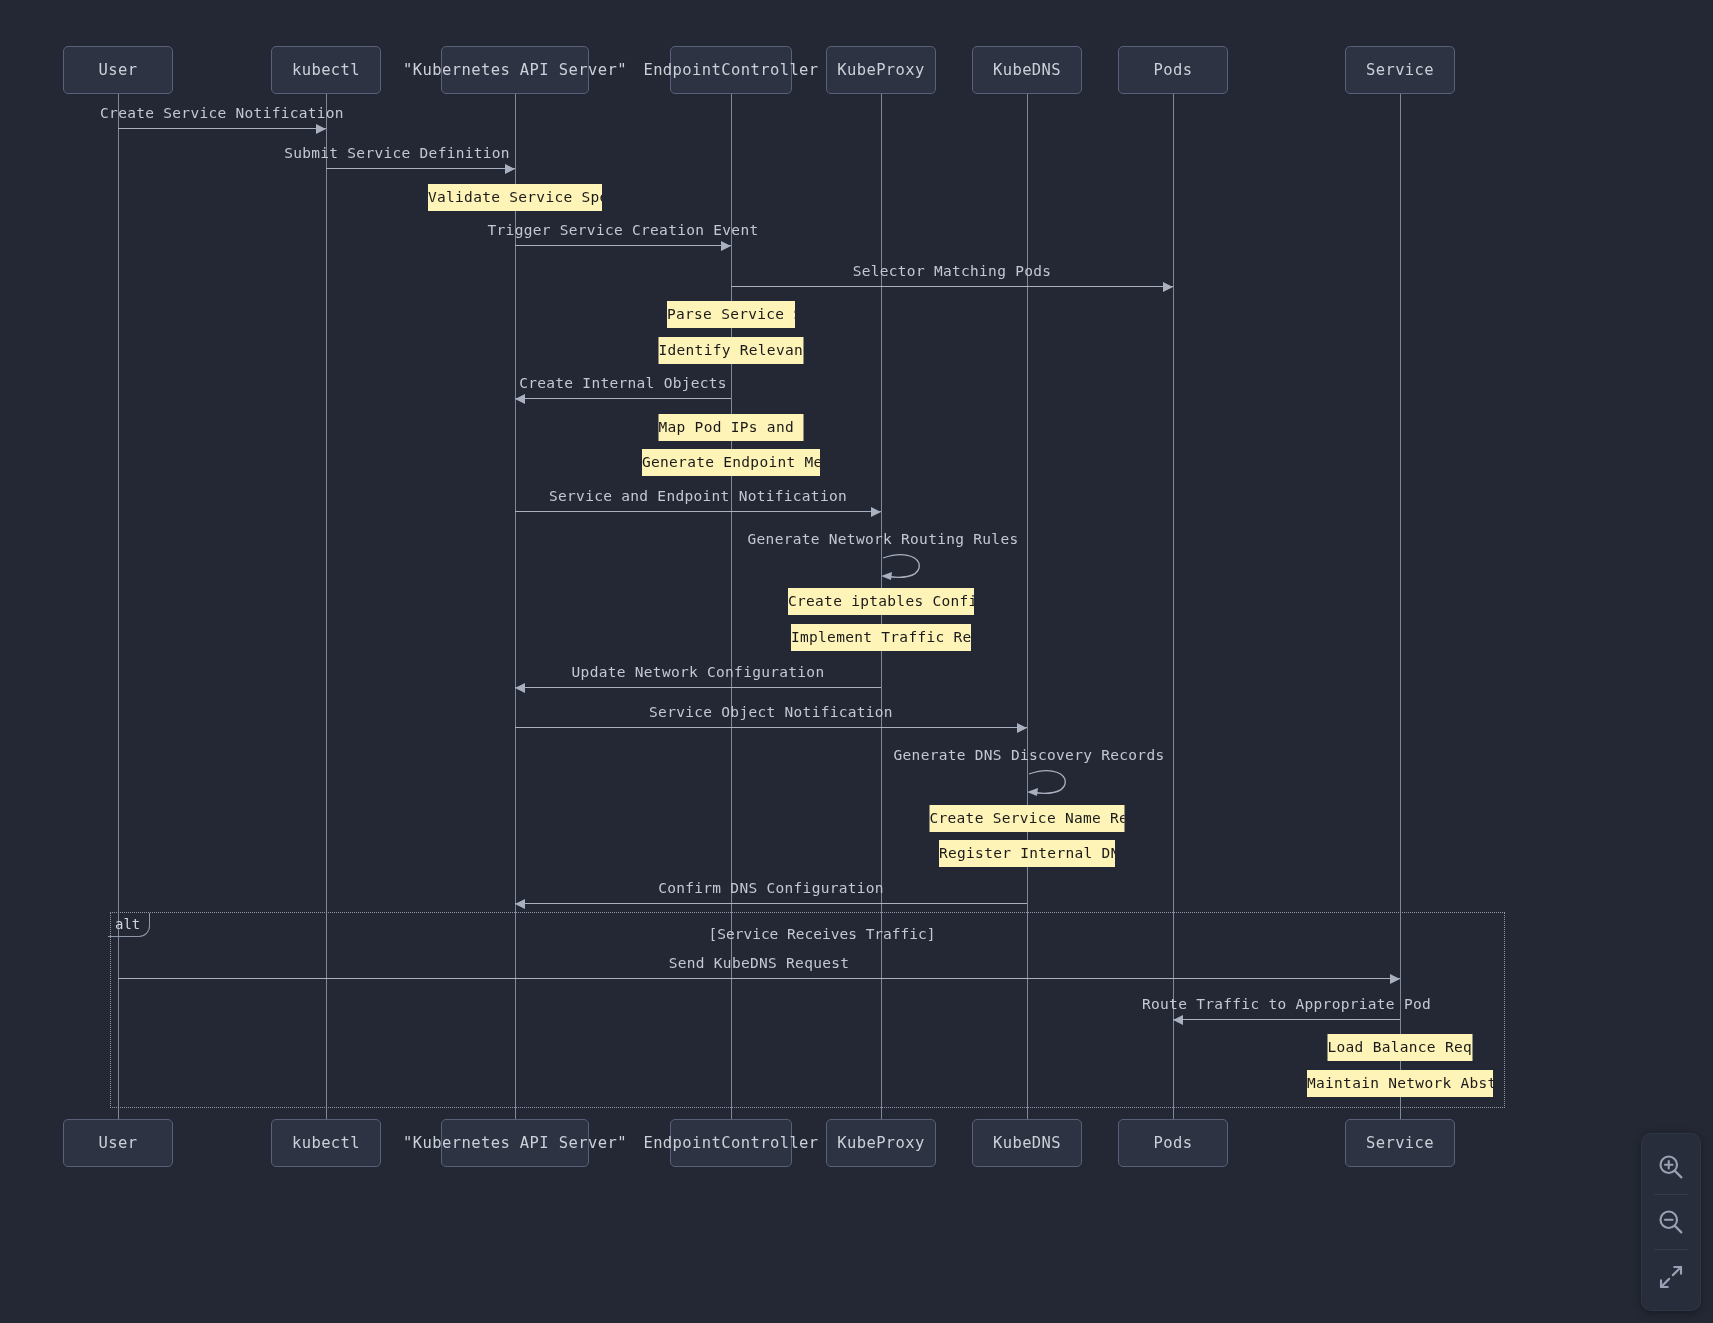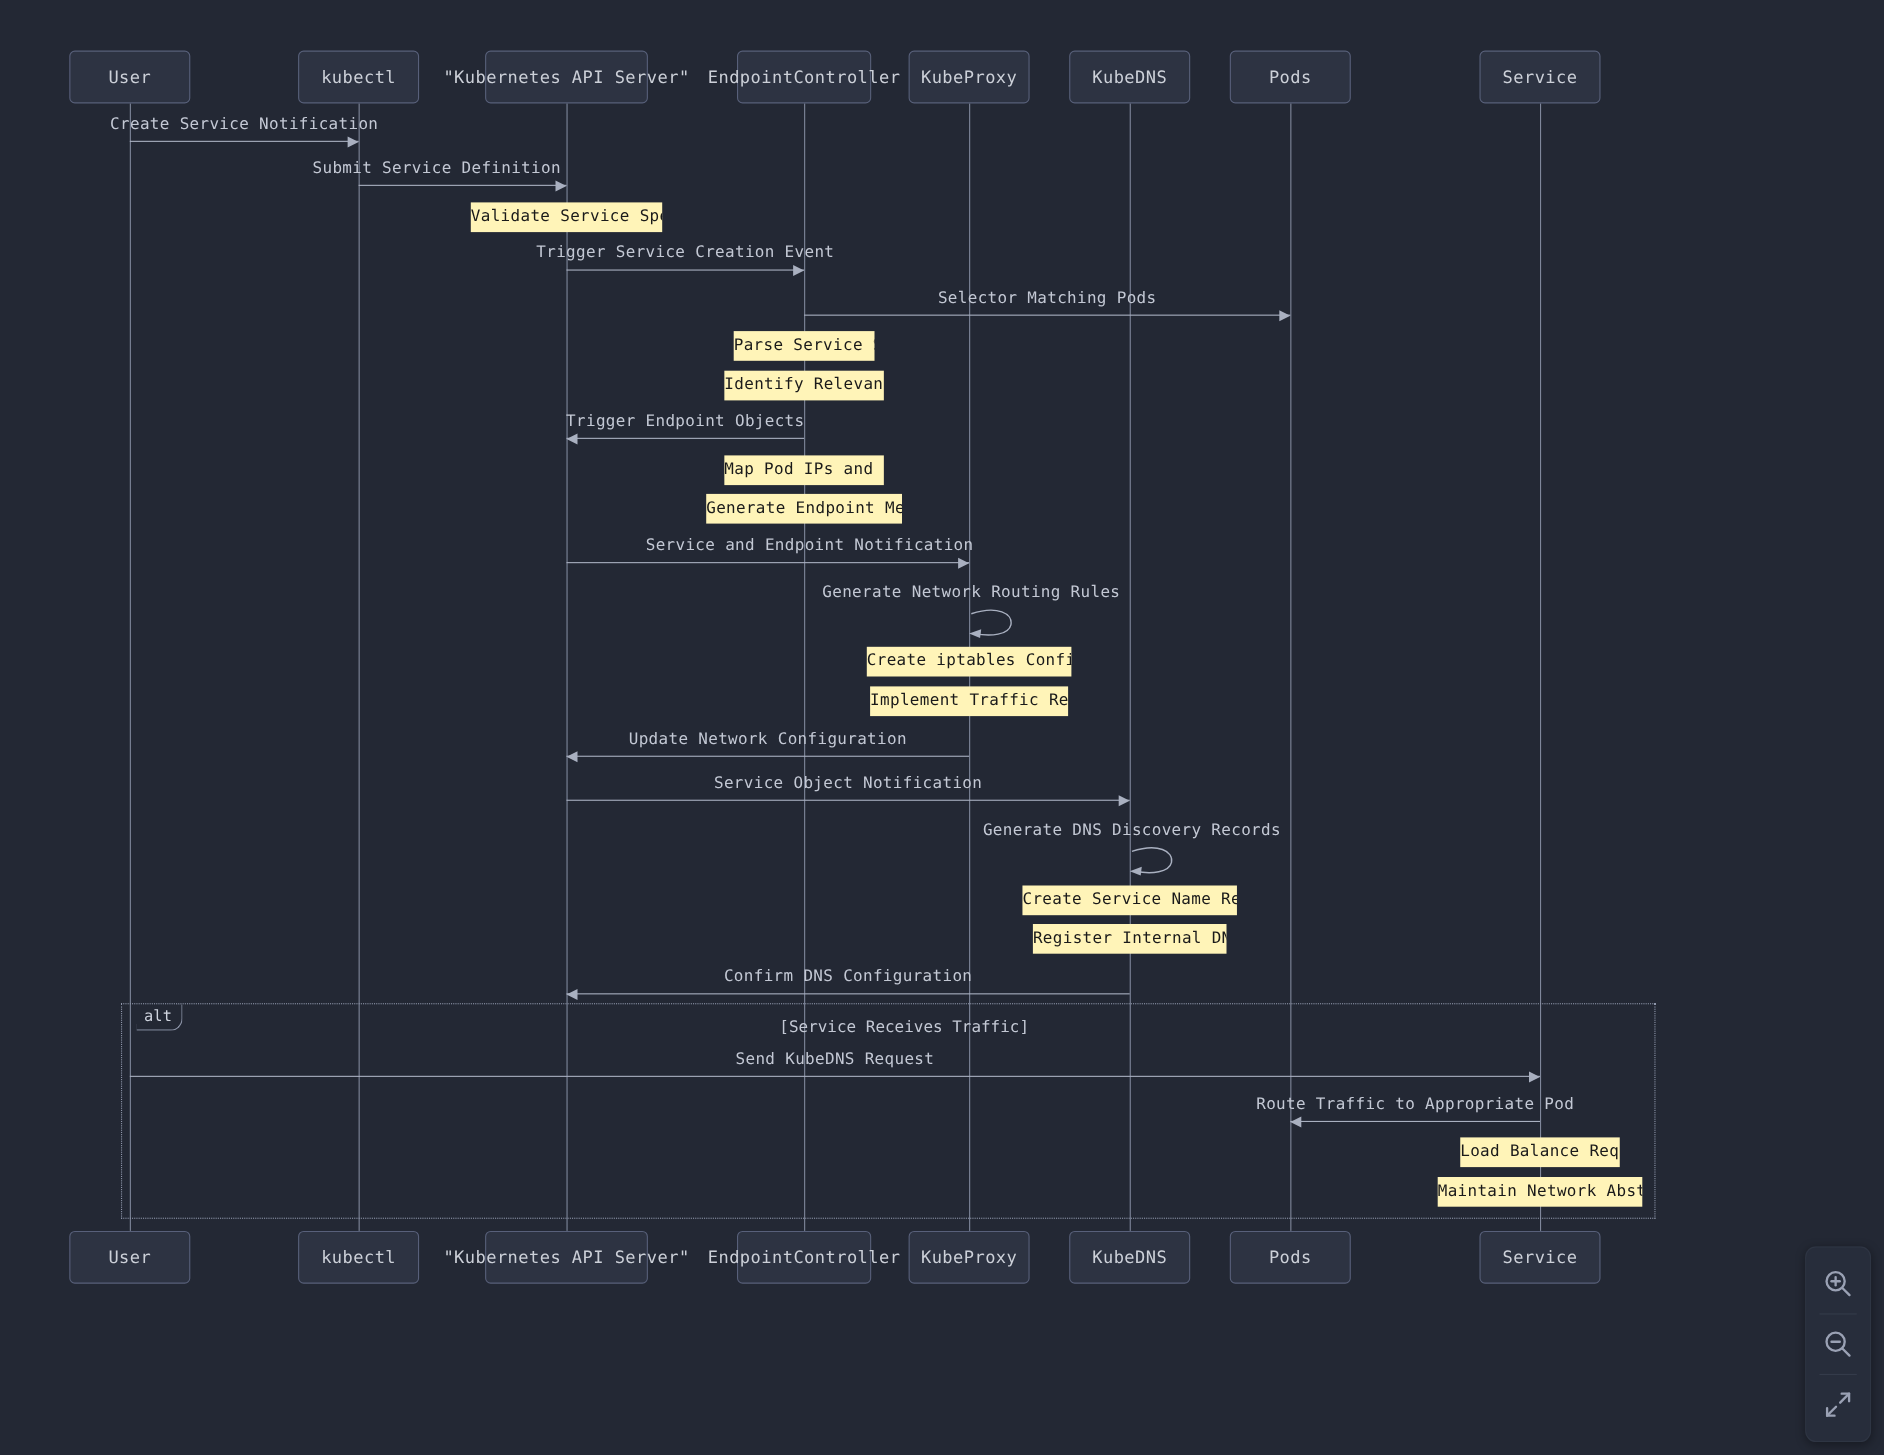--- a/index.html
+++ b/index.html
@@ -152,40 +152,40 @@
 <div id="canvas">
     <div class="lifeline" style="left: 118px; top: 94px; height: 1025px;"></div>
     <div class="lifeline" style="left: 326px; top: 94px; height: 1025px;"></div>
     <div class="lifeline" style="left: 515px; top: 94px; height: 1025px;"></div>
     <div class="lifeline" style="left: 731px; top: 94px; height: 1025px;"></div>
     <div class="lifeline" style="left: 881px; top: 94px; height: 1025px;"></div>
     <div class="lifeline" style="left: 1027px; top: 94px; height: 1025px;"></div>
     <div class="lifeline" style="left: 1173px; top: 94px; height: 1025px;"></div>
     <div class="lifeline" style="left: 1400px; top: 94px; height: 1025px;"></div>
     <div class="alt-box" style="left: 110px; top: 912px; width: 1395px; height: 196px;"></div>
-    <div class="alt-tab" style="left: 124px; top: 913px;">alt</div>
+    <div class="alt-tab" style="left: 108px; top: 913px;">alt</div>
     <div class="alt-cond" style="left: 822px; top: 926px;">[Service Receives Traffic]</div>
     <div class="msg-line" style="left: 118px; top: 128px; width: 208px;"></div>
     <div class="arrow-head right" style="top: 123.5px; left: 316px;"></div>
     <div class="msg-label" style="left: 222px; top: 105px;">Create Service Notification</div>
     <div class="msg-line" style="left: 326px; top: 168px; width: 189px;"></div>
     <div class="arrow-head right" style="top: 163.5px; left: 505px;"></div>
     <div class="msg-label" style="left: 397px; top: 145px;">Submit Service Definition</div>
     <div class="msg-line" style="left: 515px; top: 245px; width: 216px;"></div>
     <div class="arrow-head right" style="top: 240.5px; left: 721px;"></div>
     <div class="msg-label" style="left: 623px; top: 222px;">Trigger Service Creation Event</div>
     <div class="msg-line" style="left: 731px; top: 286px; width: 442px;"></div>
     <div class="arrow-head right" style="top: 281.5px; left: 1163px;"></div>
     <div class="msg-label" style="left: 952px; top: 263px;">Selector Matching Pods</div>
     <div class="msg-line" style="left: 515px; top: 398px; width: 216px;"></div>
     <div class="arrow-head left" style="top: 393.5px; left: 515px;"></div>
-    <div class="msg-label" style="left: 623px; top: 375px;">Trigger Endpoint Objects</div>
+    <div class="msg-label" style="left: 623px; top: 375px;">Create Internal Objects</div>
     <div class="msg-line" style="left: 515px; top: 511px; width: 366px;"></div>
     <div class="arrow-head right" style="top: 506.5px; left: 871px;"></div>
-    <div class="msg-label" style="left: 736px; top: 488px;">Service and Endpoint Notification</div>
+    <div class="msg-label" style="left: 698px; top: 488px;">Service and Endpoint Notification</div>
     <div class="msg-line" style="left: 515px; top: 687px; width: 366px;"></div>
     <div class="arrow-head left" style="top: 682.5px; left: 515px;"></div>
     <div class="msg-label" style="left: 698px; top: 664px;">Update Network Configuration</div>
     <div class="msg-line" style="left: 515px; top: 727px; width: 512px;"></div>
     <div class="arrow-head right" style="top: 722.5px; left: 1017px;"></div>
     <div class="msg-label" style="left: 771px; top: 704px;">Service Object Notification</div>
     <div class="msg-line" style="left: 515px; top: 903px; width: 512px;"></div>
     <div class="arrow-head left" style="top: 898.5px; left: 515px;"></div>
     <div class="msg-label" style="left: 771px; top: 880px;">Confirm DNS Configuration</div>
     <div class="msg-line" style="left: 118px; top: 978px; width: 1282px;"></div>

